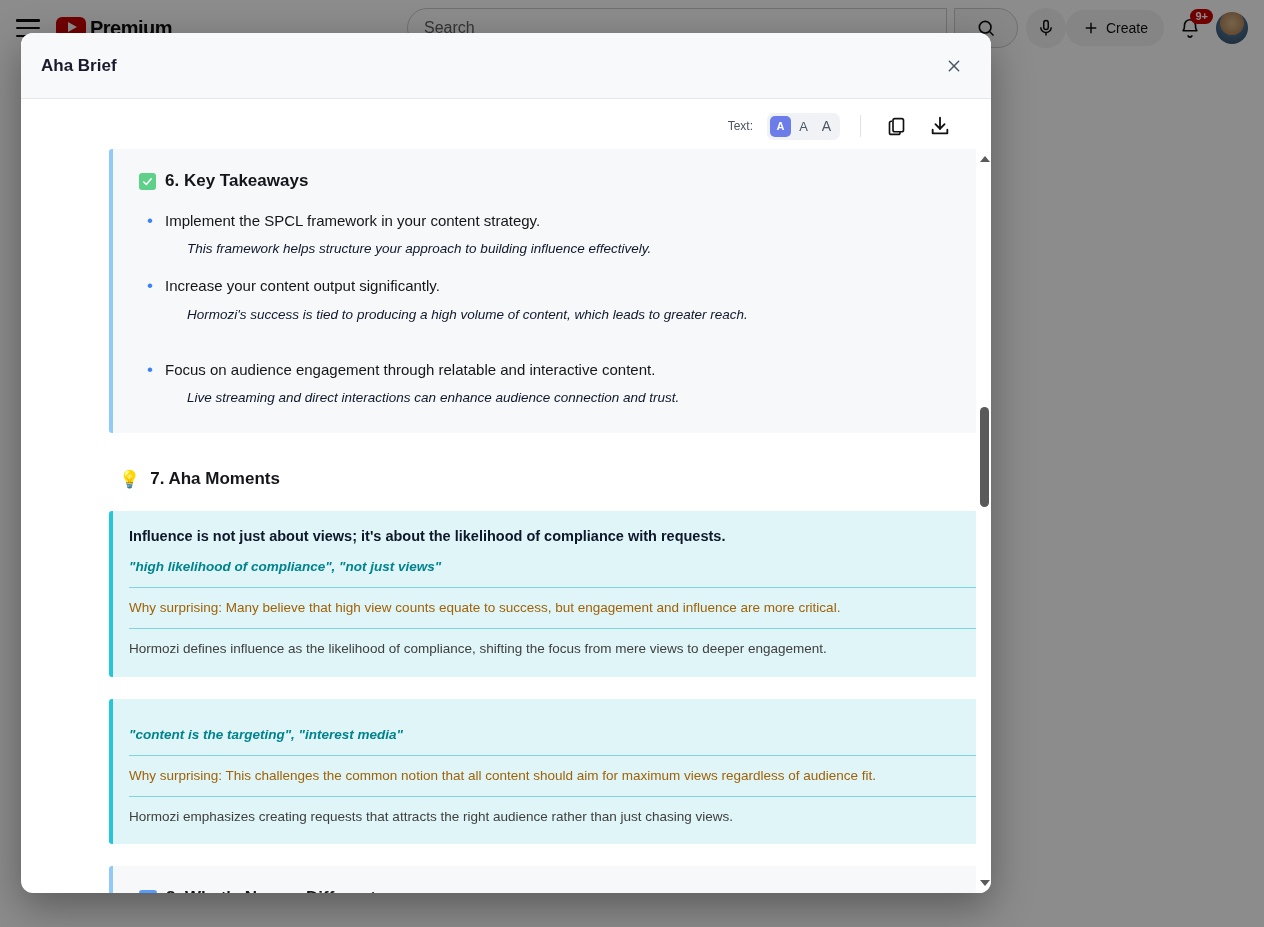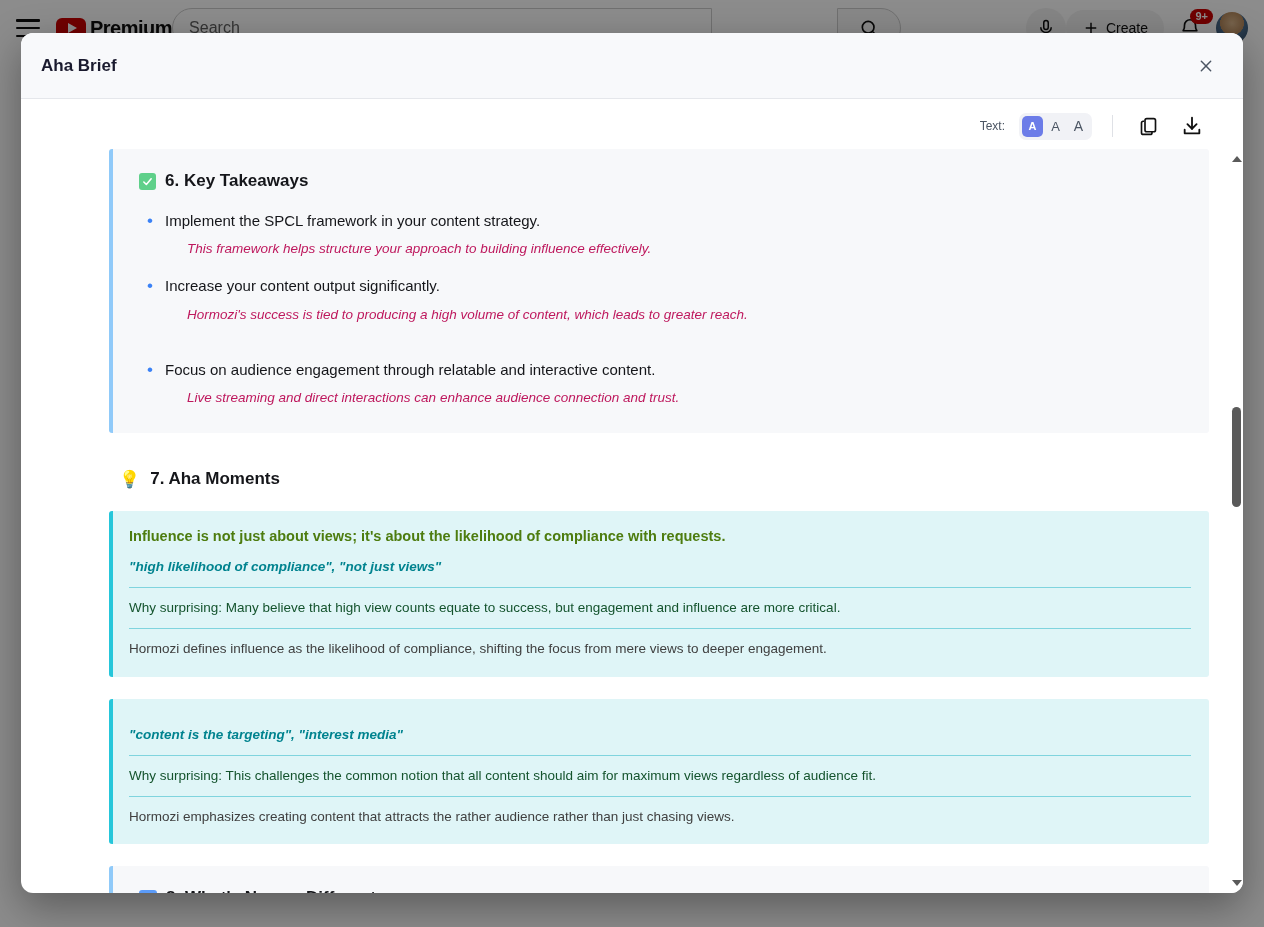--- a/index.html
+++ b/index.html
@@ -26,35 +26,35 @@
     align-items: center;
     padding: 0 16px;
     background: #ffffff;
   }
   .yt-left { display: flex; align-items: center; gap: 16px; }
   .hamburger {
     width: 24px; height: 18px;
     display: flex; flex-direction: column; justify-content: space-between;
   }
   .hamburger span { display: block; height: 2.5px; background: #0f0f0f; border-radius: 1px; }
-  .yt-logo { display: flex; align-items: center; gap: 4px; }
+  .yt-logo { display: flex; gap: 4px; }
   .yt-play {
     width: 30px; height: 21px; border-radius: 6px; background: #cc0000;
     display: flex; align-items: center; justify-content: center;
   }
   .yt-play::after {
     content: ""; width: 0; height: 0;
     border-left: 9px solid #ffffff;
     border-top: 5.5px solid transparent;
     border-bottom: 5.5px solid transparent;
     margin-left: 2px;
   }
   .yt-word { font-size: 20px; font-weight: bold; letter-spacing: -0.5px; color: #0f0f0f; }
 
-  .yt-center { flex: 1; display: flex; justify-content: space-between; align-items: center; gap: 8px; }
+  .yt-center { flex: 1; display: flex; justify-content: flex-end; align-items: center; gap: 8px; }
   .yt-searchbox {
     width: 540px; height: 40px;
     border: 1px solid #ccc; border-radius: 20px 0 0 20px;
     display: flex; align-items: center;
     padding: 0 16px; font-size: 16px; color: #606060;
     background: #fff;
   }
   .yt-searchbtn {
     width: 64px; height: 40px; margin-left: -1px;
     border: 1px solid #ccc; border-radius: 0 20px 20px 0;
@@ -86,21 +86,21 @@
   
   .overlay {
     position: absolute; inset: 0;
     background: rgba(0,0,0,0.45);
   }
 
   
   .modal {
     position: absolute;
     left: 21px; top: 33px;
-    width: 1222px; height: 860px;
+    width: 970px; height: 860px;
     background: #ffffff;
     border-radius: 12px;
     box-shadow: 0 14px 40px rgba(0,0,0,0.35);
     display: flex; flex-direction: column;
     overflow: hidden;
   }
   .modal-header {
     height: 66px;
     flex: 0 0 66px;
     background: #f8f9fb;
@@ -192,50 +192,50 @@
     padding-left: 26px;
     font-size: 15px; color: #15161a; line-height: 1.35;
   }
   .tk-main::before {
     content: "•";
     position: absolute; left: 8px; top: -1px;
     color: #3b82f6; font-size: 17px; line-height: 1.3;
   }
   .tk-sub {
     margin-top: 9px; padding-left: 48px;
-    font-size: 13.5px; font-style: italic; color: #be185d; line-height: 1.35;
+    font-size: 13.5px; font-style: italic; color: #0f172a; line-height: 1.35;
   }
 
   
   .plain-head {
     display: flex; align-items: center; gap: 10px;
     font-size: 17px; font-weight: bold; color: #15161a;
     margin: 36px 0 22px 10px;
   }
 
   
   .aha-card {
     background: #dff5f7;
     border-left: 4px solid #26c6da;
     border-radius: 3px;
     padding: 16px 18px 18px 16px;
     margin-bottom: 22px;
   }
   .aha-title {
-    font-size: 14.5px; font-weight: bold; color: #4d7c0f; line-height: 1.35;
+    font-size: 14.5px; font-weight: bold; color: #0f172a; line-height: 1.35;
   }
   .aha-quote {
     margin-top: 11px;
     font-size: 13.5px; font-style: italic; font-weight: bold;
     color: #00838f; line-height: 1.35;
   }
   .aha-rule { height: 1px; background: #7fd4de; margin: 11px 0 0 0; }
   .aha-why {
     padding-top: 11px;
-    font-size: 13.5px; color: #14532d; line-height: 1.35;
+    font-size: 13.5px; color: #a16207; line-height: 1.35;
   }
   .aha-note {
     padding-top: 11px;
     font-size: 13.5px; color: #404040; line-height: 1.35;
   }
 
   
   .scrollbar {
     width: 15px; flex: 0 0 15px;
     background: #ffffff;
@@ -392,21 +392,21 @@
           <div class="aha-why">Why surprising: Many believe that high view counts equate to success, but engagement and influence are more critical.</div>
           <div class="aha-rule"></div>
           <div class="aha-note">Hormozi defines influence as the likelihood of compliance, shifting the focus from mere views to deeper engagement.</div>
         </div>
 
         <div class="aha-card">
           <div class="aha-quote">"content is the targeting", "interest media"</div>
           <div class="aha-rule"></div>
           <div class="aha-why">Why surprising: This challenges the common notion that all content should aim for maximum views regardless of audience fit.</div>
           <div class="aha-rule"></div>
-          <div class="aha-note">Hormozi emphasizes creating content that attracts the rather audience rather than just chasing views.</div>
+          <div class="aha-note">Hormozi emphasizes creating requests that attracts the right audience rather than just chasing views.</div>
         </div>
 
         <div class="section-card">
           <div class="section-head" style="margin-bottom:6px;">
             <span class="emoji-new">NEW</span>
             <span>8. What's New or Different</span>
           </div>
         </div>
 
       </div>

